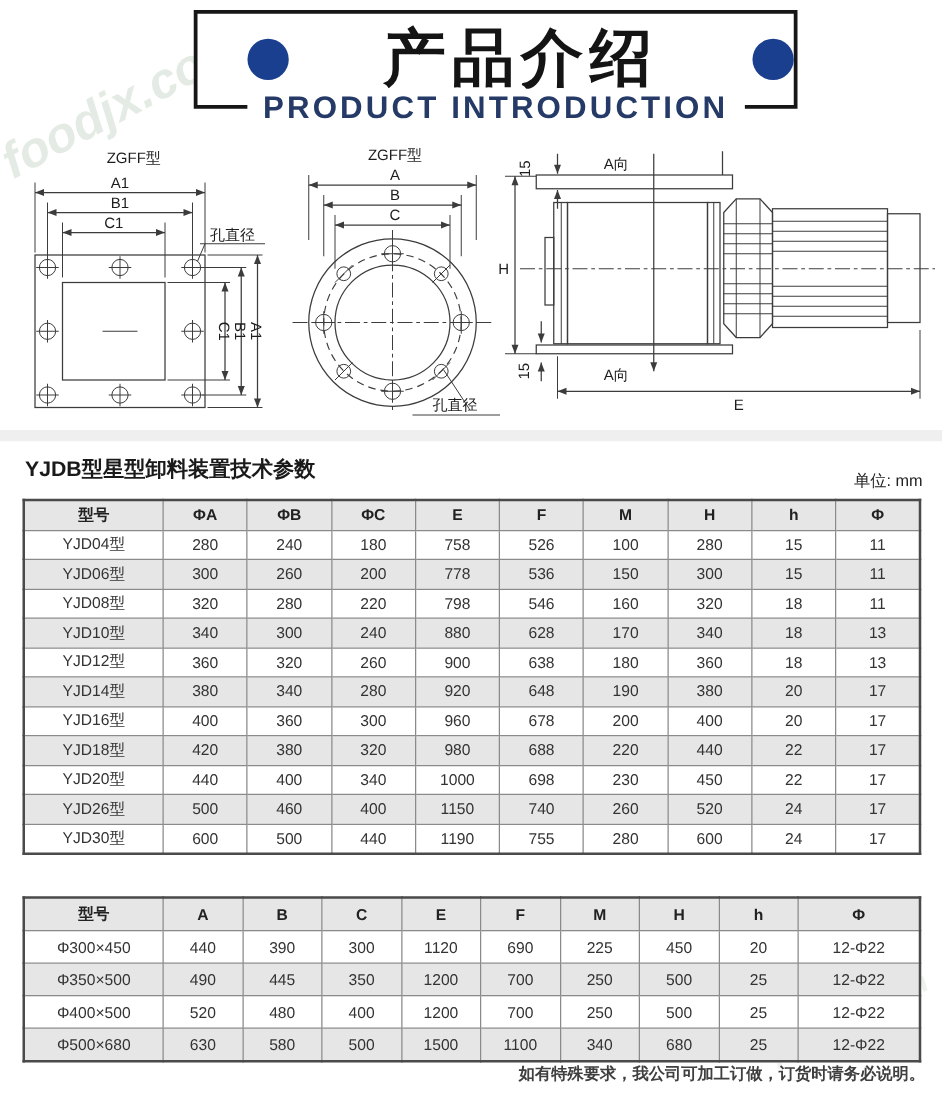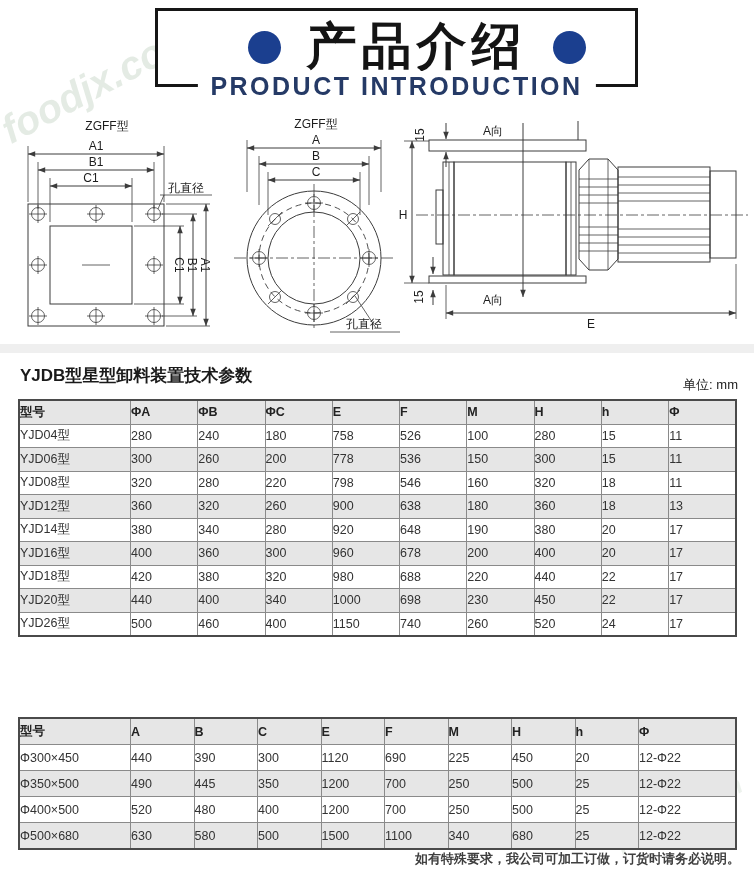--- a/index.html
+++ b/index.html
@@ -16,21 +16,21 @@
   }
   
   .wm{position:absolute;font-style:italic;font-weight:bold;pointer-events:none;white-space:nowrap;}
   .wm-top{left:-8px;top:60px;font-size:40px;color:rgba(165,190,165,0.30);transform:rotate(-28deg);}
   .wm-bottom{left:610px;top:800px;font-size:26px;color:rgba(175,195,175,0.22);transform:rotate(-28deg);}
   
   .header-box{
     position:absolute;left:155px;top:8px;width:483px;height:79px;
     border:3px solid #161616;box-sizing:border-box;background:#fff;
   }
-  .title-row{display:flex;align-items:center;justify-content:center;gap:26px;height:100%;margin-left:40px;}
+  .title-row{display:flex;align-items:center;justify-content:space-between;gap:26px;height:100%;margin-left:40px;}
   .dot{width:33px;height:33px;border-radius:50%;background:var(--accent);flex:0 0 auto;}
   .page-title{
     margin:0;font-size:50px;font-weight:900;letter-spacing:5px;color:#141414;
     line-height:1;padding-bottom:4px;white-space:nowrap;
   }
   .page-subtitle{
     position:absolute;left:50%;bottom:-17px;transform:translateX(-50%);
     background:#fff;padding:0 13px;font-size:25px;font-weight:600;
     letter-spacing:2.5px;color:var(--navy);white-space:nowrap;line-height:1.2;
   }
@@ -47,21 +47,21 @@
   text.dtitle{font-size:15px;}
   text.small{font-size:11px;}
   text.big{font-size:13px;}
   
   .gray-band{position:absolute;left:0;top:344px;width:754px;height:9px;background:var(--band);}
   .section-title{position:absolute;left:20px;top:364px;margin:0;font-size:17px;font-weight:bold;color:#1a1a1a;}
   .unit-label{position:absolute;right:16px;top:376px;font-size:13px;color:#222;margin-left:40px;}
   
   .spec-table{
     position:absolute;left:18px;width:719px;border-collapse:collapse;table-layout:fixed;
-    font-size:12.5px;color:#333;text-align:left;background:#fff;border:2px solid #4a4a4a;
+    font-size:12.5px;color:#333;text-align:center;background:#fff;border:2px solid #4a4a4a;
   }
   .spec-table th,.spec-table td{border:1px solid #8a8a8a;padding:0;font-weight:normal;}
   .spec-table thead th{background:var(--rowalt);font-weight:600;color:#222;}
   .spec-table tbody tr:nth-child(even){background:var(--rowalt);}
   .spec-table th:first-child,.spec-table td:first-child{width:110px;}
   .t1{top:399px;} .t1 th,.t1 td{height:22.5px;}
   .t2{top:717px;} .t2 th,.t2 td{height:25px;}
   .t2 th:last-child,.t2 td:last-child{width:96px;}
   
   .footer-note{
@@ -345,20 +345,32 @@
           <td>280</td>
           <td>220</td>
           <td>798</td>
           <td>546</td>
           <td>160</td>
           <td>320</td>
           <td>18</td>
           <td>11</td>
         </tr>
         <tr>
+          <td>YJD10型</td>
+          <td>340</td>
+          <td>300</td>
+          <td>240</td>
+          <td>880</td>
+          <td>628</td>
+          <td>170</td>
+          <td>340</td>
+          <td>18</td>
+          <td>13</td>
+        </tr>
+        <tr>
           <td>YJD12型</td>
           <td>360</td>
           <td>320</td>
           <td>260</td>
           <td>900</td>
           <td>638</td>
           <td>180</td>
           <td>360</td>
           <td>18</td>
           <td>13</td>
@@ -416,20 +428,32 @@
           <td>500</td>
           <td>460</td>
           <td>400</td>
           <td>1150</td>
           <td>740</td>
           <td>260</td>
           <td>520</td>
           <td>24</td>
           <td>17</td>
         </tr>
+        <tr>
+          <td>YJD30型</td>
+          <td>600</td>
+          <td>500</td>
+          <td>440</td>
+          <td>1190</td>
+          <td>755</td>
+          <td>280</td>
+          <td>600</td>
+          <td>24</td>
+          <td>17</td>
+        </tr>
       </tbody>
     </table>
   <table class="spec-table t2">
       <thead>
         <tr>
           <th>型号</th>
           <th>A</th>
           <th>B</th>
           <th>C</th>
           <th>E</th>

